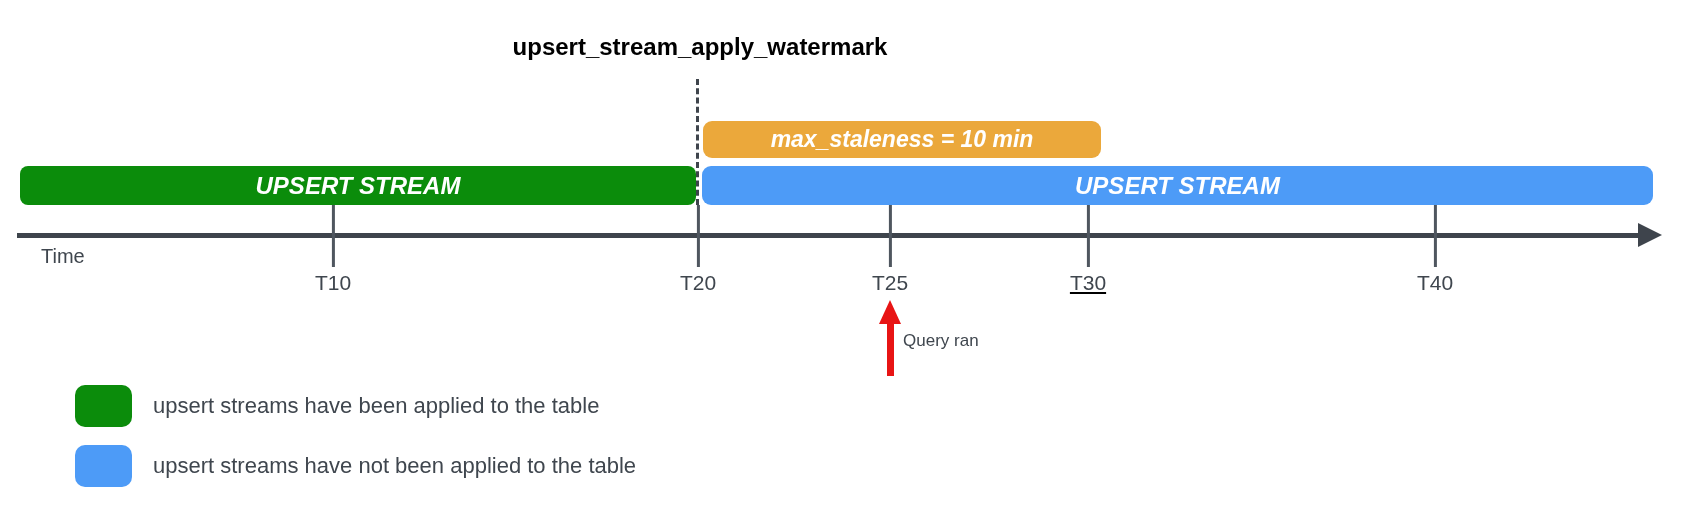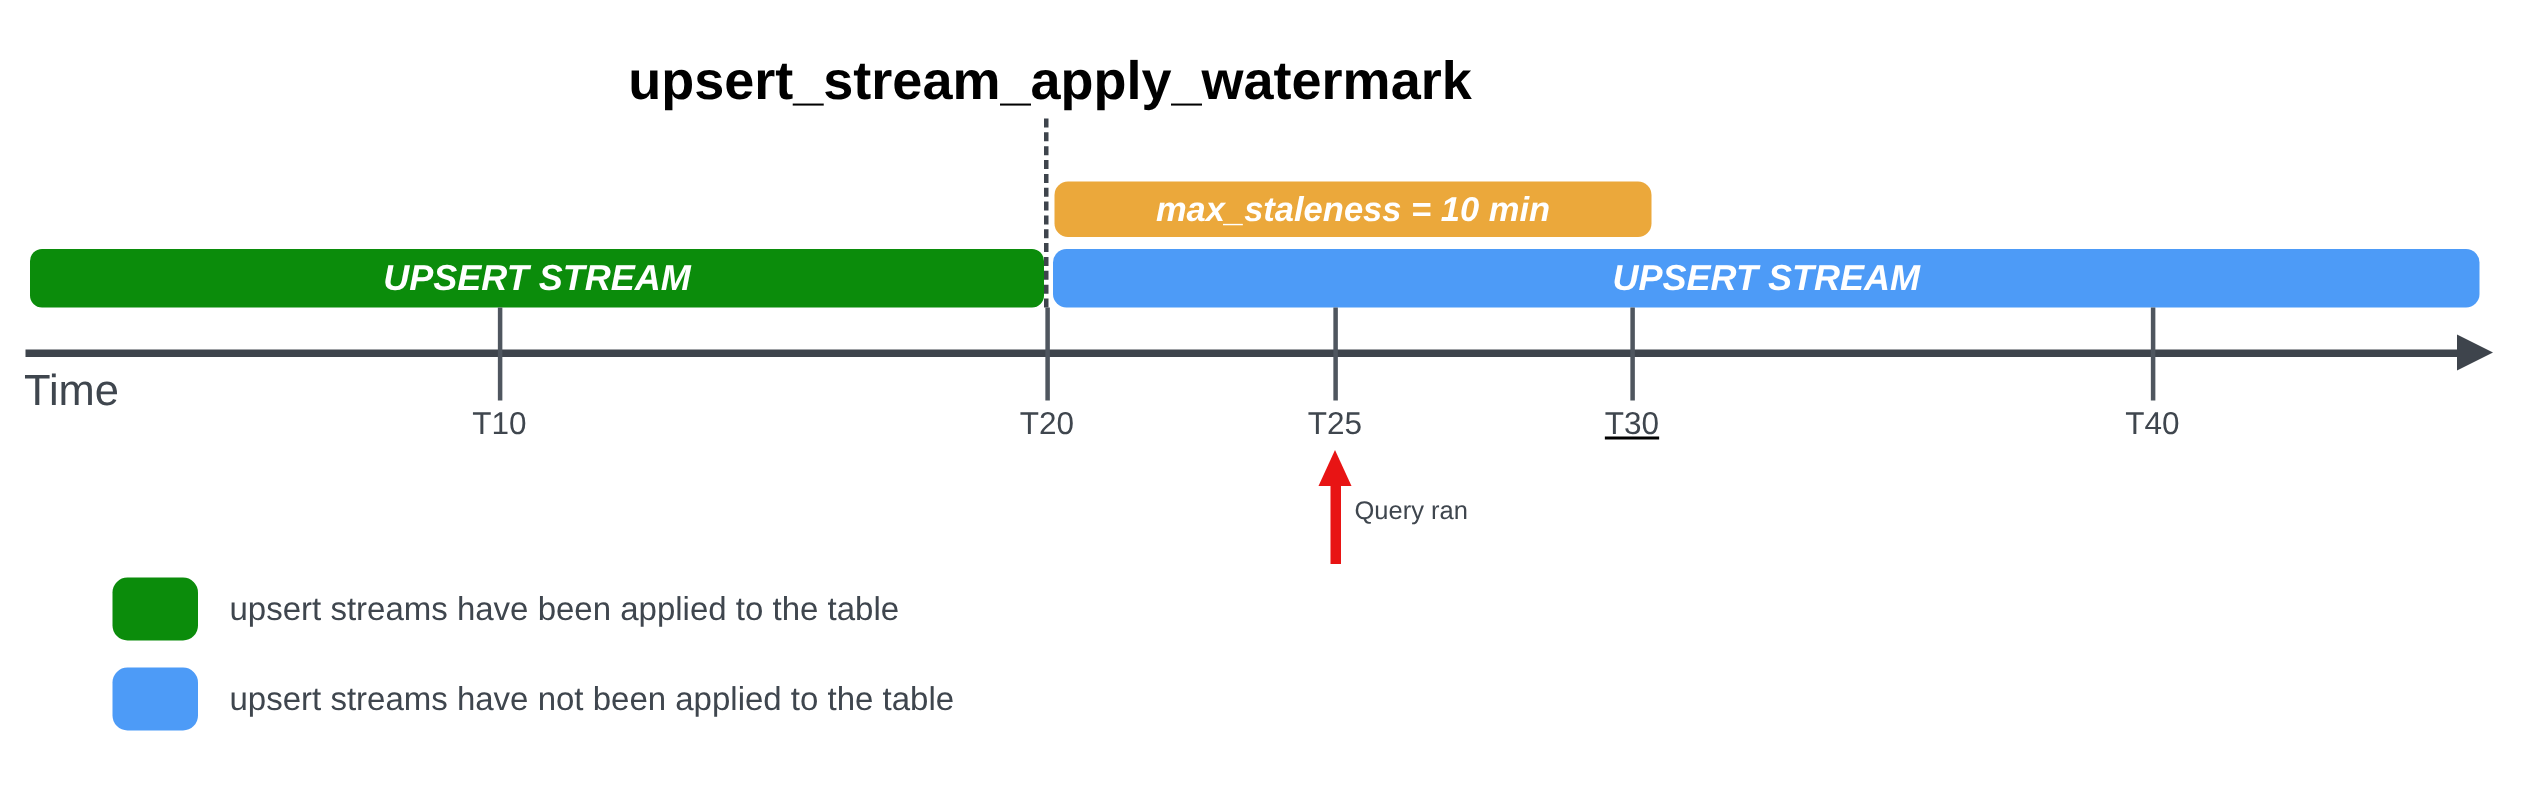--- a/index.html
+++ b/index.html
@@ -7,21 +7,21 @@
     position:relative;
     width:1696px;height:530px;
     background:#ffffff;
     overflow:hidden;
     font-family:"Liberation Sans", sans-serif;
   }
   .title{
     position:absolute;
     left:700px;top:33px;
     transform:translateX(-50%);
-    font-size:36px;font-weight:700;color:#000000;
+    font-size:24px;font-weight:700;color:#000000;
     white-space:nowrap;
   }
   .dashed-line{
     position:absolute;
     left:696px;top:79px;
     width:0;height:126px;
     border-left:3px dashed var(--axis-dark);
   }
   .bar{
     position:absolute;
@@ -52,22 +52,22 @@
   .axis-arrowhead{
     position:absolute;
     left:1638px;top:223px;
     width:0;height:0;
     border-left:24px solid var(--axis-dark);
     border-top:12px solid transparent;
     border-bottom:12px solid transparent;
   }
   .time-label{
     position:absolute;
-    left:16px;top:245px;
-    font-size:29px;color:var(--text-gray);
+    left:41px;top:245px;
+    font-size:20px;color:var(--text-gray);
   }
   .tick{
     position:absolute;
     top:205px;
     transform:translateX(-50%);
     text-align:right;
   }
   .tick-line{
     width:3px;height:62px;
     margin:0 auto;

